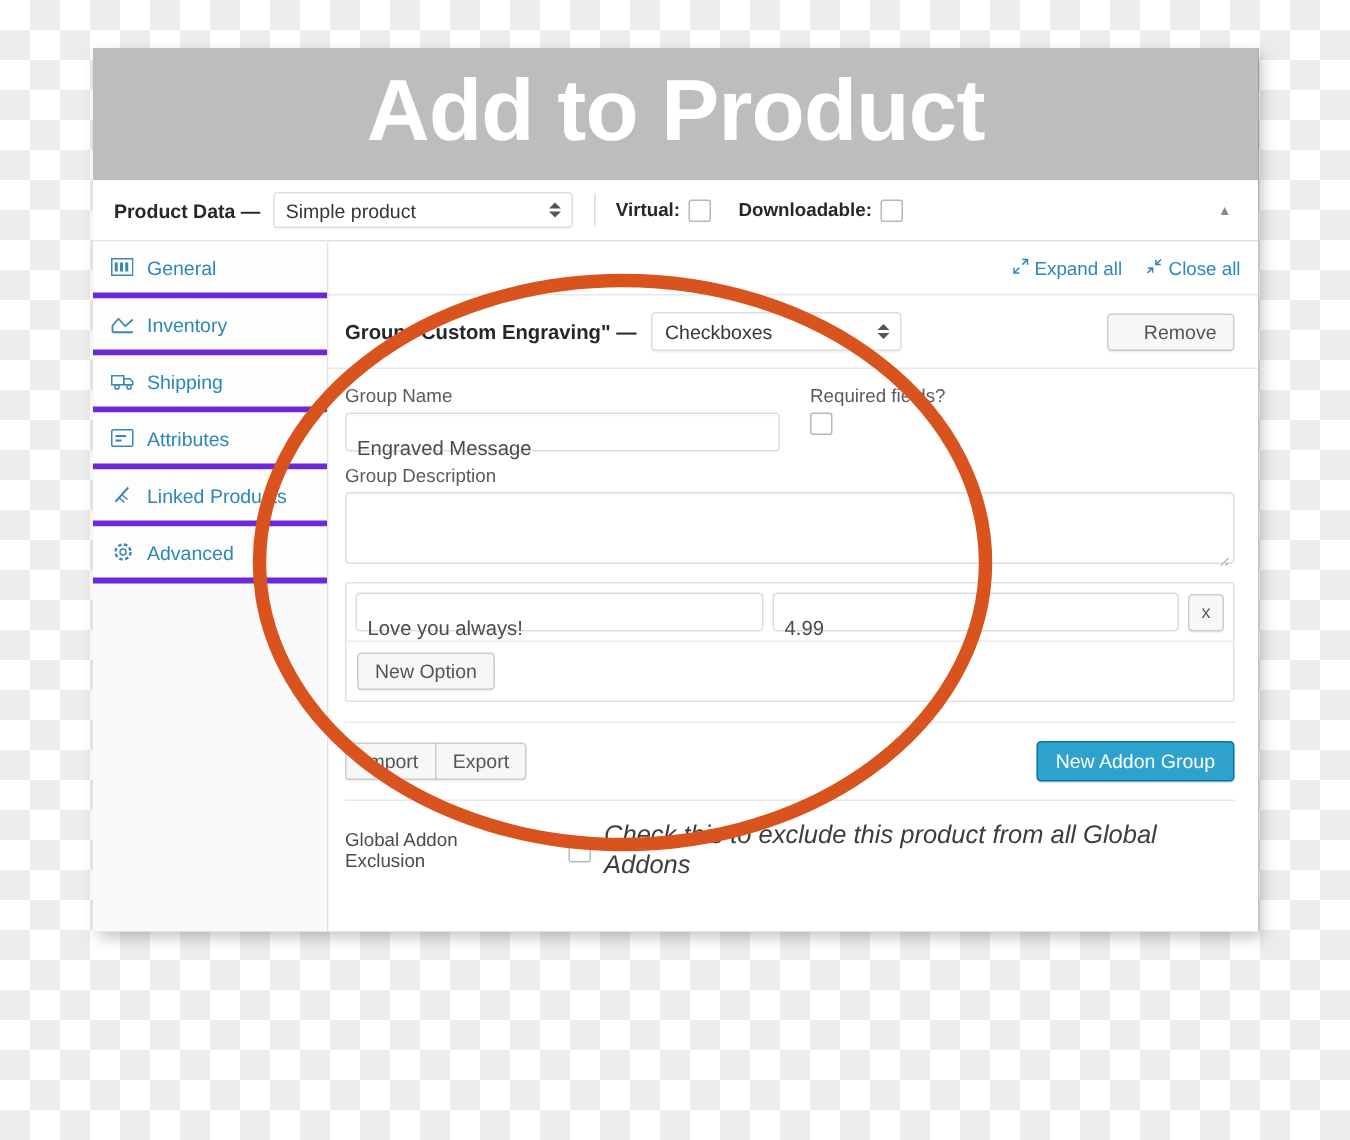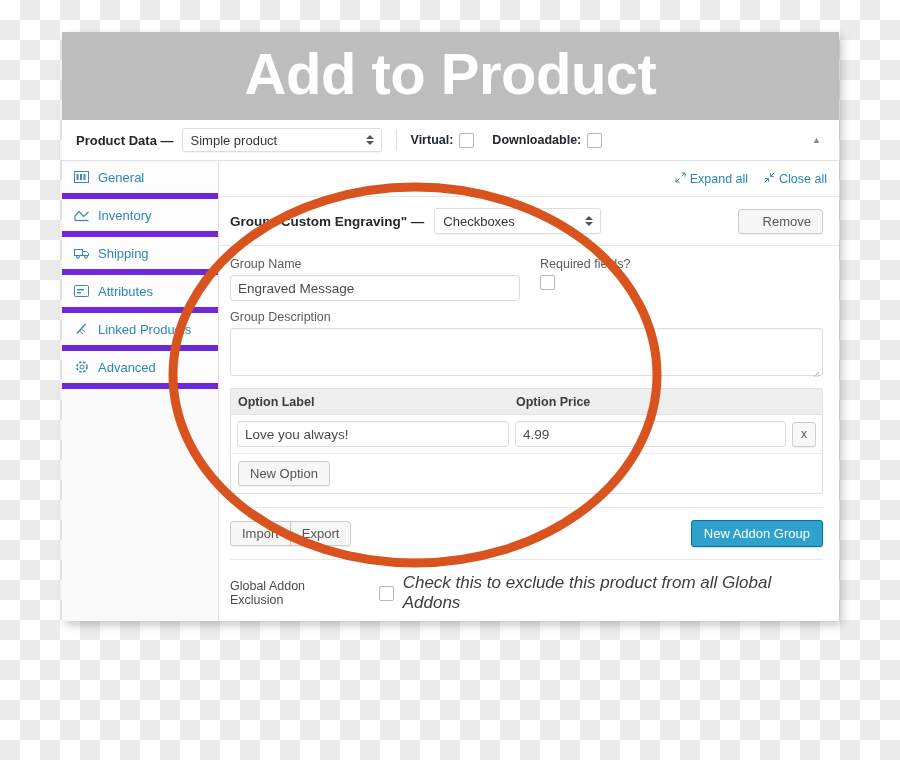--- a/index.html
+++ b/index.html
@@ -137,21 +137,21 @@
     border-right: 1px solid #e1e1e1;
     background: #fafafa;
     box-sizing: border-box;
     flex: 0 0 157px;
   }
   .side-item {
     height: 38px;
     display: flex;
     align-items: center;
     padding-left: 11px;
-    border-bottom: 6px solid #6d28d9;
+    border-bottom: 4px solid #6d28d9;
     color: #2b87b8;
     font-size: 13px;
     box-sizing: border-box;
     background: #fdfdfd;
   }
   .side-item.active {
     background: #f1f1f1;
     color: #5a5a5a;
   }
   .side-item .ico {
@@ -232,21 +232,21 @@
     margin-bottom: 4px;
   }
   .text-input {
     border: 1px solid #dddddd;
     background: #fff;
     border-radius: 3px;
     height: 26px;
     line-height: 26px;
     font-size: 13.5px;
     color: #4b4b4b;
-    padding: 0 7px;
+    padding: 10px 7px;
     box-sizing: border-box;
     box-shadow: inset 0 1px 2px rgba(0,0,0,0.04);
   }
   #gn-row { display: flex; }
   #gn-left { width: 290px; }
   #gn-right { margin-left: 20px; }
   #group-name-input { width: 100%; }
 
   #desc-block { margin-top: 9px; }
   #group-desc-textarea {
@@ -517,24 +517,20 @@
             <span class="resize-grip">
               <svg width="8" height="8" viewBox="0 0 8 8">
                   <path d="M7 2 L2 7 M7 5 L5 7" stroke="#b9b9b9"></path>
                 </svg>
             </span>
           </div>
         </div>
       </div>
 
       <div id="options-table">
-        <div id="options-head">
-          <div class="c1">Option Label</div>
-          <div class="c2">Option Price</div>
-        </div>
 
         <div class="option-row">
           <div class="c1">
             <div class="text-input">Love you always!</div>
           </div>
           <div class="c2">
             <div class="text-input">4.99</div>
           </div>
           <button class="btn" id="option-remove">x</button>
         </div>

